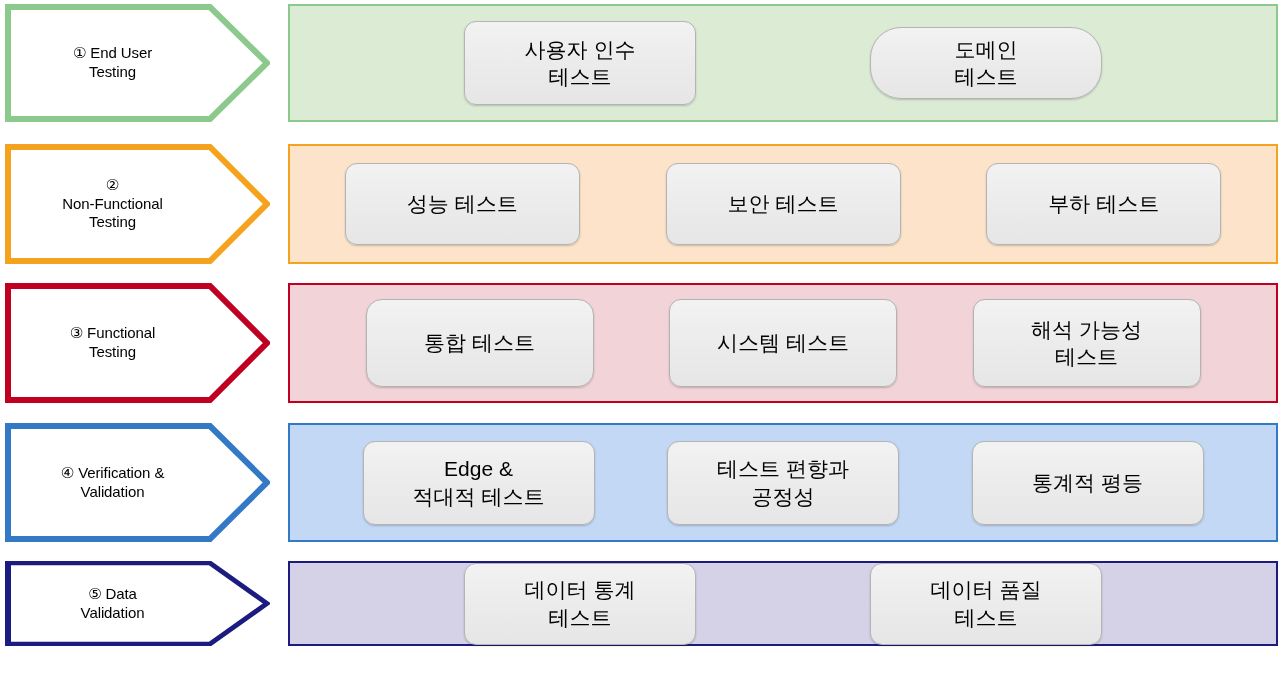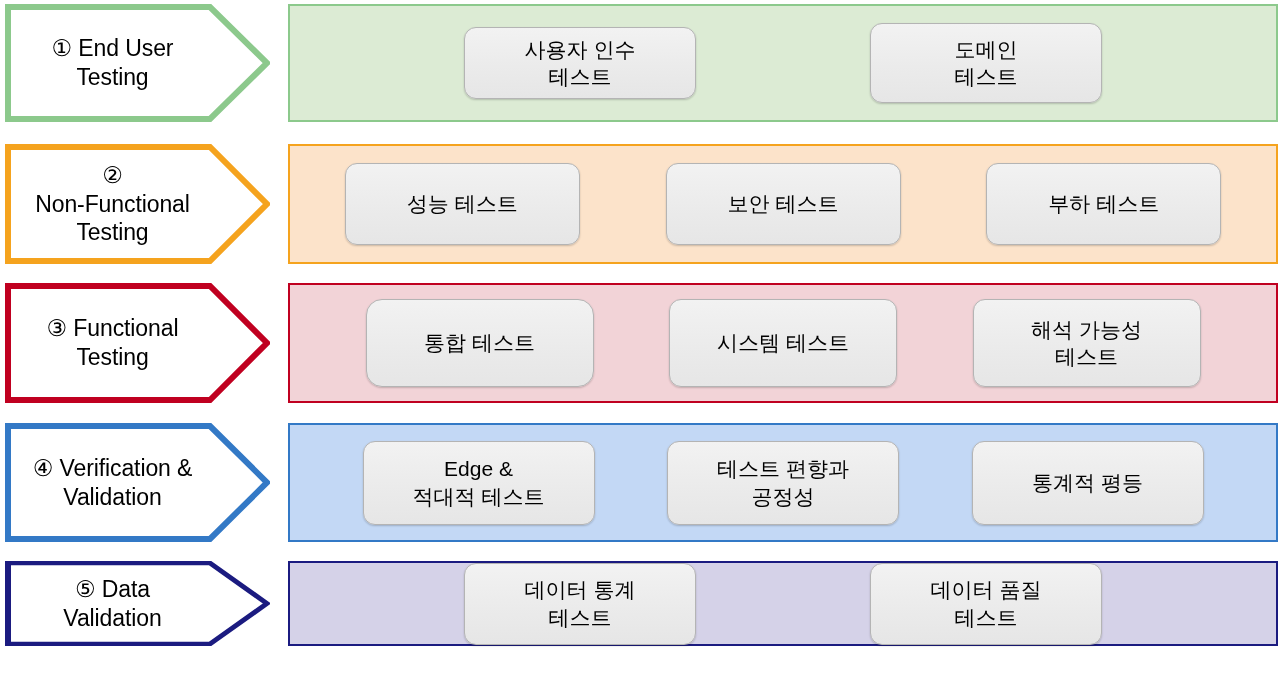--- a/index.html
+++ b/index.html
@@ -47,21 +47,21 @@
   .arrow-label {
     position: absolute;
     left: 10px;
     top: 0;
     width: 205px;
     height: 100%;
     display: flex;
     align-items: center;
     justify-content: center;
     text-align: center;
-    font-size: 23px;
+    font-size: 15px;
     line-height: 1.26;
     color: #000000;
     white-space: pre-line;
     letter-spacing: -0.1px;
   }
   
   .panel-cell {
     position: relative;
     flex: 1 1 auto;
     margin-left: 13px;
@@ -109,23 +109,23 @@
       <div class="arrow-shape">
         <svg viewBox="0 0 265 118" preserveAspectRatio="none">
           <polygon points="3,3 205,3 262,59 205,115 3,115" fill="#FFFFFF" stroke="#8CC98C" stroke-width="6" stroke-linejoin="miter"></polygon>
         </svg>
       </div>
       <div class="arrow-label">① End User
 Testing</div>
     </div>
     <div class="panel-cell">
       <div class="panel justify-evenly" style="background:#DCEBD4; border-color:#8CC98C;">
-        <div class="node" style="width:232px; height:72px;">사용자 인수
-테스트</div>
-        <div class="node" style="width:232px; height:80px;">도메인
+        <div class="node" style="width:232px; height:84px;">사용자 인수
+테스트</div>
+        <div class="node" style="width:232px; height:72px;border-radius:31px;">도메인
 테스트</div>
       </div>
     </div>
   </div>
 
   <div class="row" style="top:144px; height:120px;">
     <div class="arrow-cell">
       <div class="arrow-shape">
         <svg viewBox="0 0 265 120" preserveAspectRatio="none">
           <polygon points="3,3 205,3 262,60 205,117 3,117" fill="#FFFFFF" stroke="#F5A31E" stroke-width="6" stroke-linejoin="miter"></polygon>

